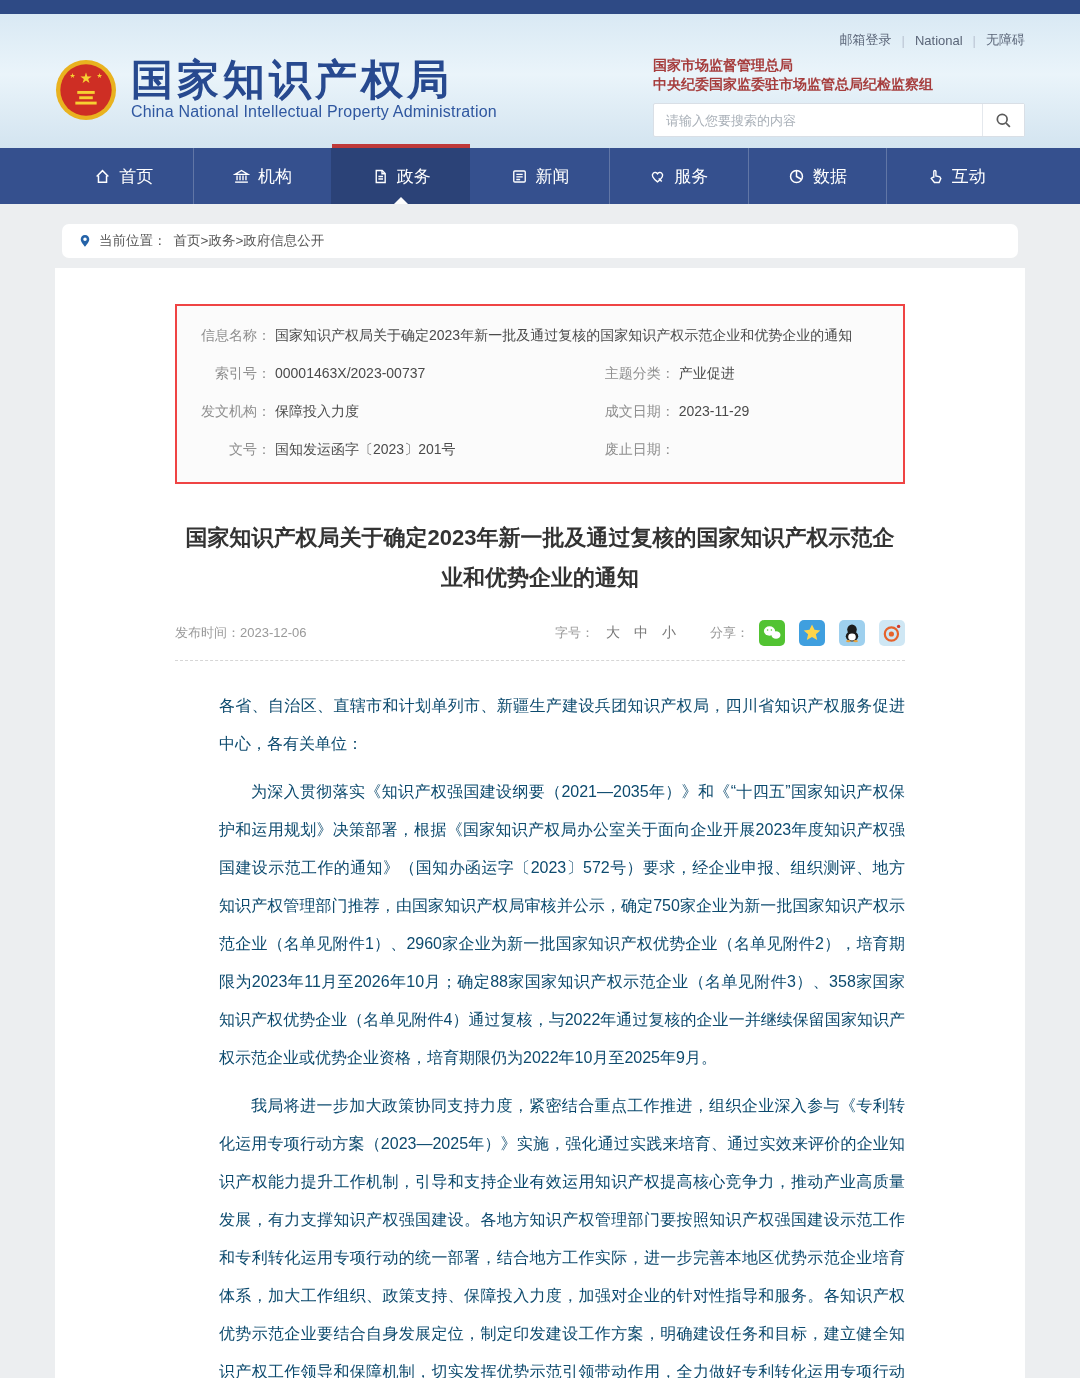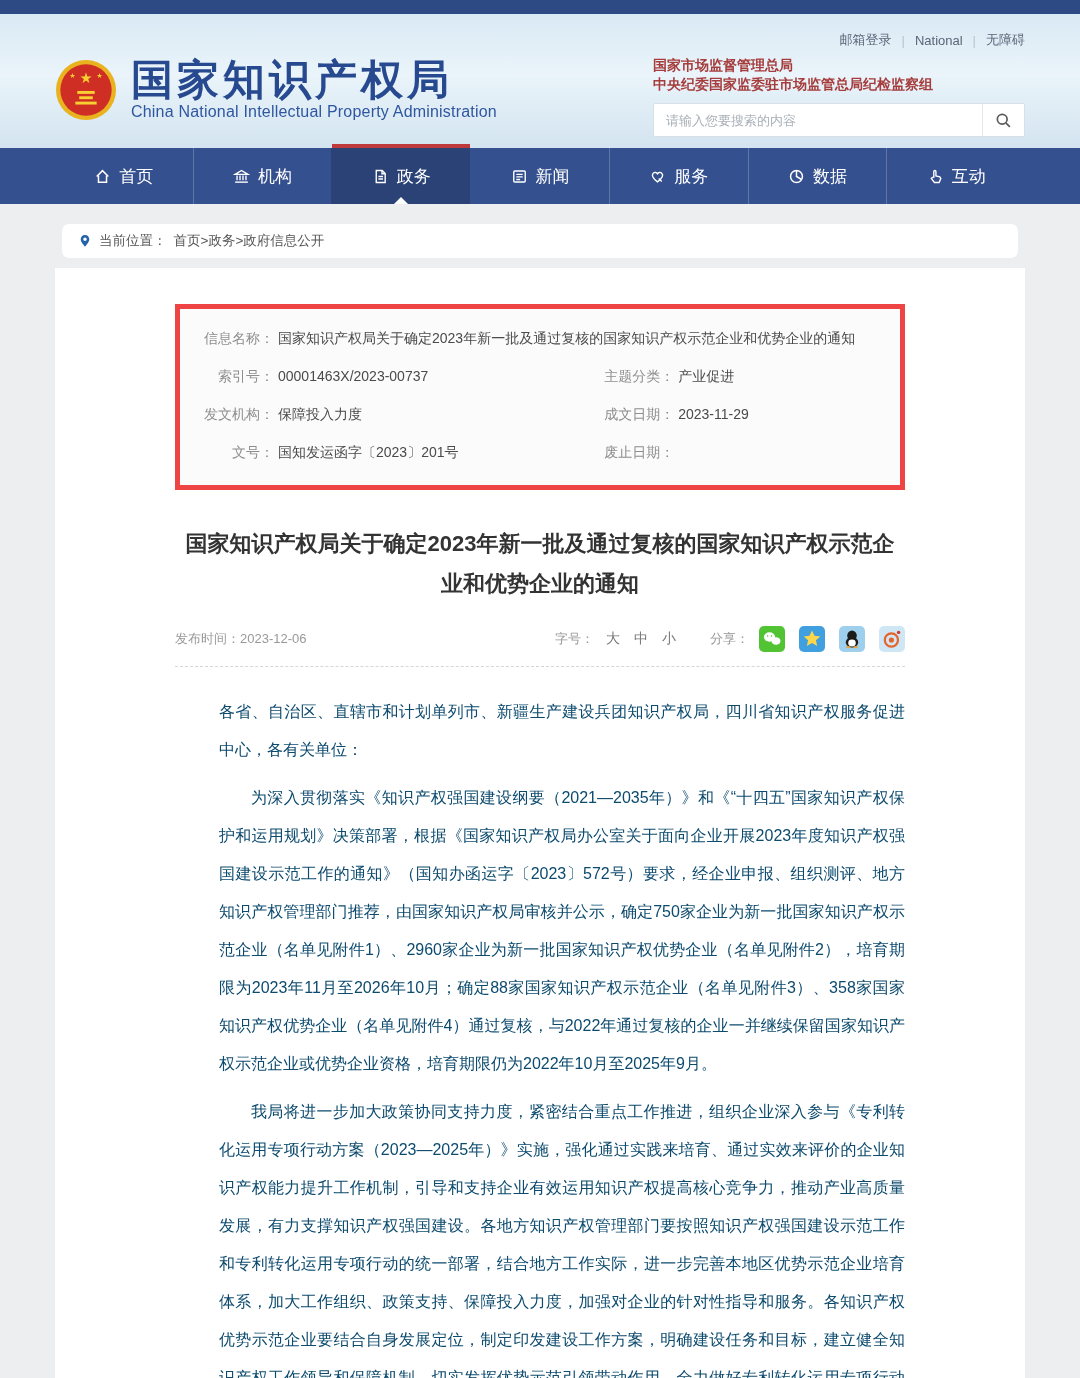--- a/index.html
+++ b/index.html
@@ -69,21 +69,21 @@
     width:956px; margin:20px auto 0; background:#fff; border-radius:7px;
     height:34px; display:flex; align-items:center; padding:0 16px; gap:7px;
     font-size:13.5px; color:#555;
   }
   .crumb-path { color:#555; cursor:pointer; }
 
   
   .content { width:970px; margin:10px auto 0; background:#fff; padding:36px 0 60px; }
   .content-inner { width:730px; margin:0 auto; }
 
-  .info-table { background:#fbfbfb; border:5px solid #ef4444; padding:10px 0 14px; }
+  .info-table { background:#fbfbfb; border:2px solid #ef4444; padding:10px 0 14px; }
   .info-row { padding:9px 18px 9px 12px; font-size:14px; line-height:20px; }
   .info-row.cols { display:flex; }
   .cell-l { width:58%; }
   .cell-r { width:42%; }
   .ilabel { display:inline-block; min-width:82px; text-align:right; color:#8e8e8e; }
   .ivalue { color:#4a4a4a; padding-left:4px; }
 
   .doc-title {
     margin-top:34px; text-align:center; font-size:22px; font-weight:bold;
     color:#333; line-height:40px;

